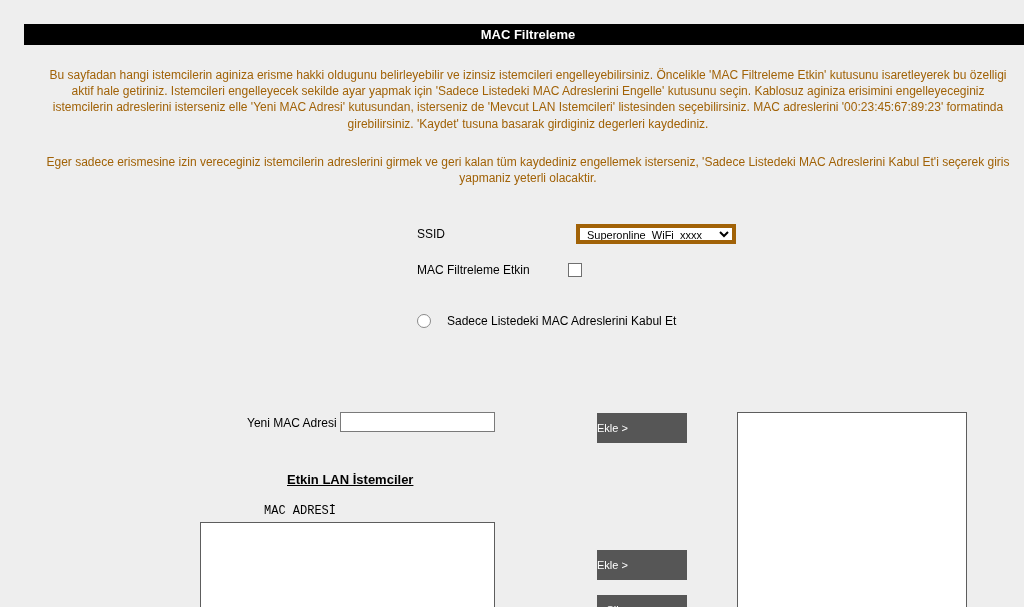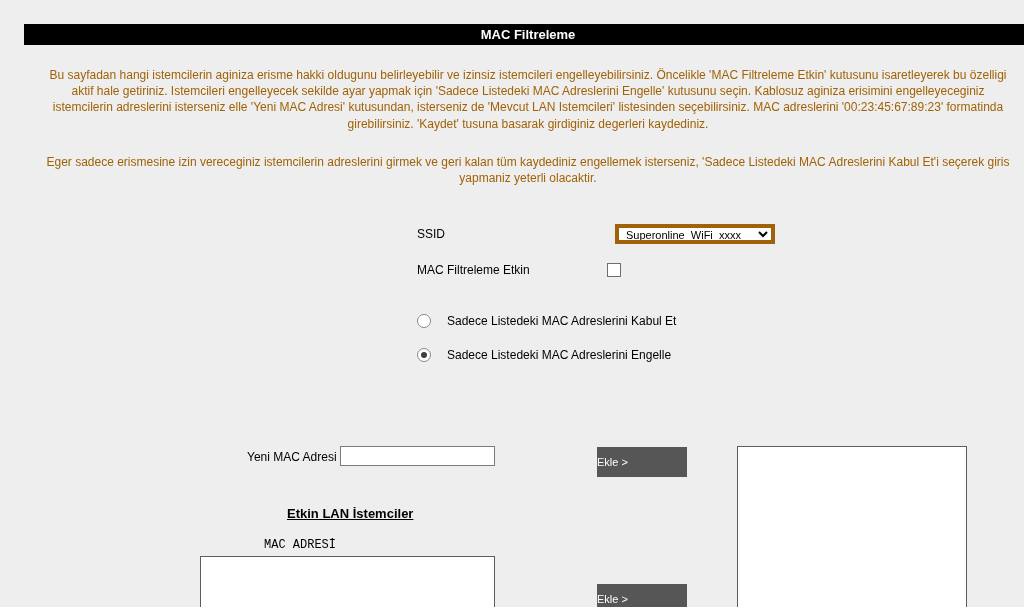--- a/index.html
+++ b/index.html
@@ -26,21 +26,20 @@
       line-height: 1.35;
     }
     .settings-area {
       margin-left: 385px;
       padding-top: 2px;
     }
     .row {
       display: flex;
       align-items: center;
       height: 28px;
-      gap: 39px;
     }
     .row-label {
       width: 135px;
       font-size: 12px;
     }
     .select-wrap {
       position: relative;
       display: inline-block;
     }
     select.ssid {
@@ -187,24 +186,20 @@
   </div>
   <div class="row">
     <div class="row-label">MAC Filtreleme Etkin</div>
     <span class="chk"></span>
   </div>
   <div style="height:8px"></div>
   <div class="radio-row">
     <span class="radio"></span>
     <span>Sadece Listedeki MAC Adreslerini Kabul Et</span>
   </div>
-  <div class="radio-row">
-    <span class="radio selected"></span>
-    <span>Sadece Listedeki MAC Adreslerini Engelle</span>
-  </div>
 </div>
 
 <div class="lists-area">
   <div class="client-list-box"></div>
 
   <div class="new-mac-label">Yeni MAC Adresi</div>
   <input class="new-mac-input" type="text" value="" style="">
 
   <button class="btn btn-add1">Ekle &gt;</button>
 

